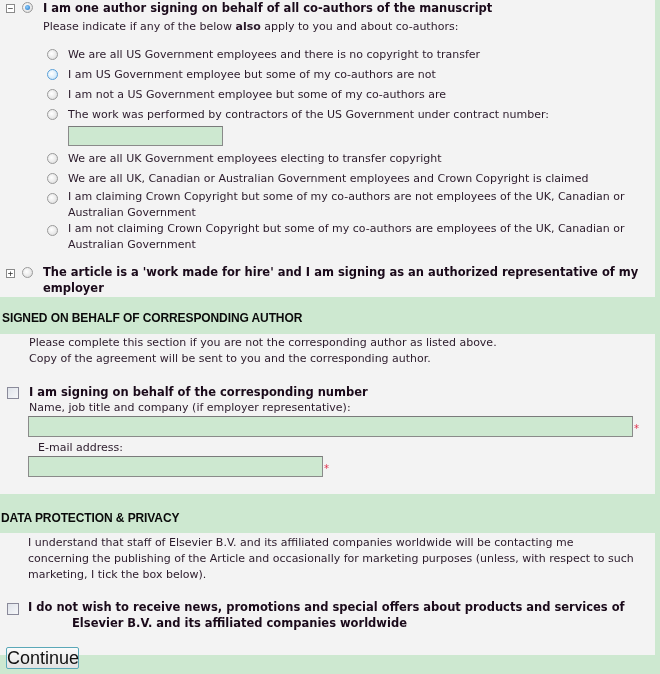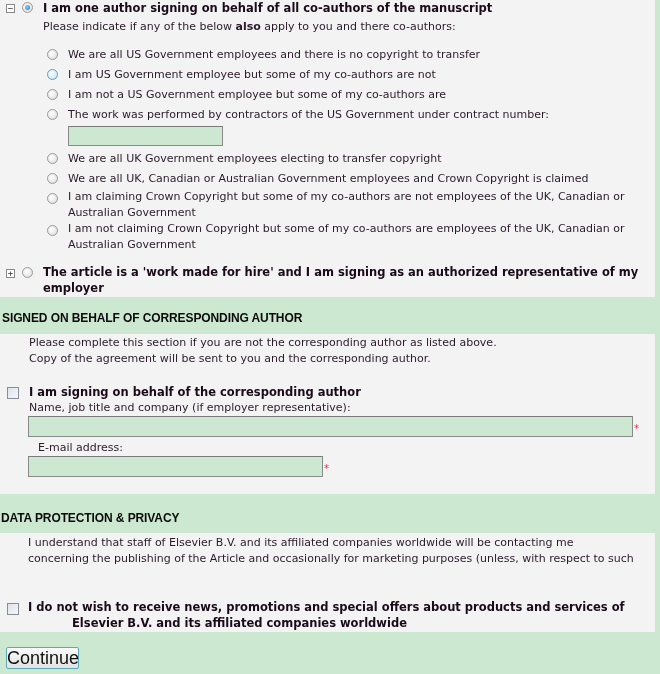--- a/index.html
+++ b/index.html
@@ -57,21 +57,21 @@
   }
 </style>
 </head>
 <body>
 
 <div class="panel" style="top:0; height:297px;">
   <div class="toggle" style="left:6px; top:4px;">−</div>
   <div class="radio checked" style="left:22px; top:2px;"></div>
   <div class="abs bold" style="left:43px; top:1px;">I am one author signing on behalf of all co-authors of the manuscript</div>
   <div class="abs" style="left:43px; top:20px;">
-    <span>Please indicate if any of the below </span><b>also</b><span> apply to you and there co-authors:</span>
+    <span>Please indicate if any of the below </span><b>also</b><span> apply to you and about co-authors:</span>
   </div>
 
   <div class="radio" style="left:47px; top:49px;"></div>
   <div class="abs" style="left:68px; top:48px;">We are all US Government employees and there is no copyright to transfer</div>
 
   <div class="radio hover" style="left:47px; top:69px;"></div>
   <div class="abs" style="left:68px; top:68px;">I am US Government employee but some of my co-authors are not</div>
 
   <div class="radio" style="left:47px; top:89px;"></div>
   <div class="abs" style="left:68px; top:88px;">I am not a US Government employee but some of my co-authors are</div>
@@ -98,31 +98,32 @@
   <div class="radio" style="left:22px; top:267px;"></div>
   <div class="abs bold" style="left:43px; top:265px;">The article is a 'work made for hire' and I am signing as an authorized representative of my</div>
   <div class="abs bold" style="left:43px; top:281px;">employer</div>
 </div>
 
 <div class="heading" style="top:311px;">SIGNED ON BEHALF OF CORRESPONDING AUTHOR</div>
 <div class="panel" style="top:334px; height:160px;">
   <div class="abs" style="left:29px; top:2px;">Please complete this section if you are not the corresponding author as listed above.</div>
   <div class="abs" style="left:29px; top:18px;">Copy of the agreement will be sent to you and the corresponding author.</div>
   <div class="checkbox" style="left:7px; top:53px;"></div>
-  <div class="abs bold" style="left:29px; top:51px;">I am signing on behalf of the corresponding author</div>
+  <div class="abs bold" style="left:29px; top:51px;">I am signing on behalf of the corresponding number</div>
   <div class="abs" style="left:29px; top:67px;">Name, job title and company (if employer representative):</div>
   <input class="input" type="text" style="left: 28px; top: 82px; width: 605px; height: 21px;" value="">
   <div class="req" style="left:634px; top:89px;">*</div>
   <div class="abs" style="left:38px; top:107px;">E-mail address:</div>
   <input class="input" type="text" style="left: 28px; top: 122px; width: 295px; height: 21px;" value="">
   <div class="req" style="left:324px; top:129px;">*</div>
 </div>
 
 <div class="heading" style="top:511px; left:1px;">DATA PROTECTION &amp; PRIVACY</div>
-<div class="panel" style="top:533px; height:99px;">
+<div class="panel" style="top:533px; height:122px;">
   <div class="abs" style="left:28px; top:3px;">I understand that staff of Elsevier B.V. and its affiliated companies worldwide will be contacting me</div>
   <div class="abs" style="left:28px; top:19px;">concerning the publishing of the Article and occasionally for marketing purposes (unless, with respect to such</div>
+  <div class="abs" style="left:28px; top:35px;">marketing, I tick the box below).</div>
   <div class="checkbox" style="left:7px; top:70px;"></div>
   <div class="abs bold" style="left:28px; top:67px;">I do not wish to receive news, promotions and special offers about products and services of</div>
   <div class="abs bold" style="left:28px; top:83px;margin-left:44px;">Elsevier B.V. and its affiliated companies worldwide</div>
 </div>
 
 <div class="btn">Continue</div>
 
 </body></html>

